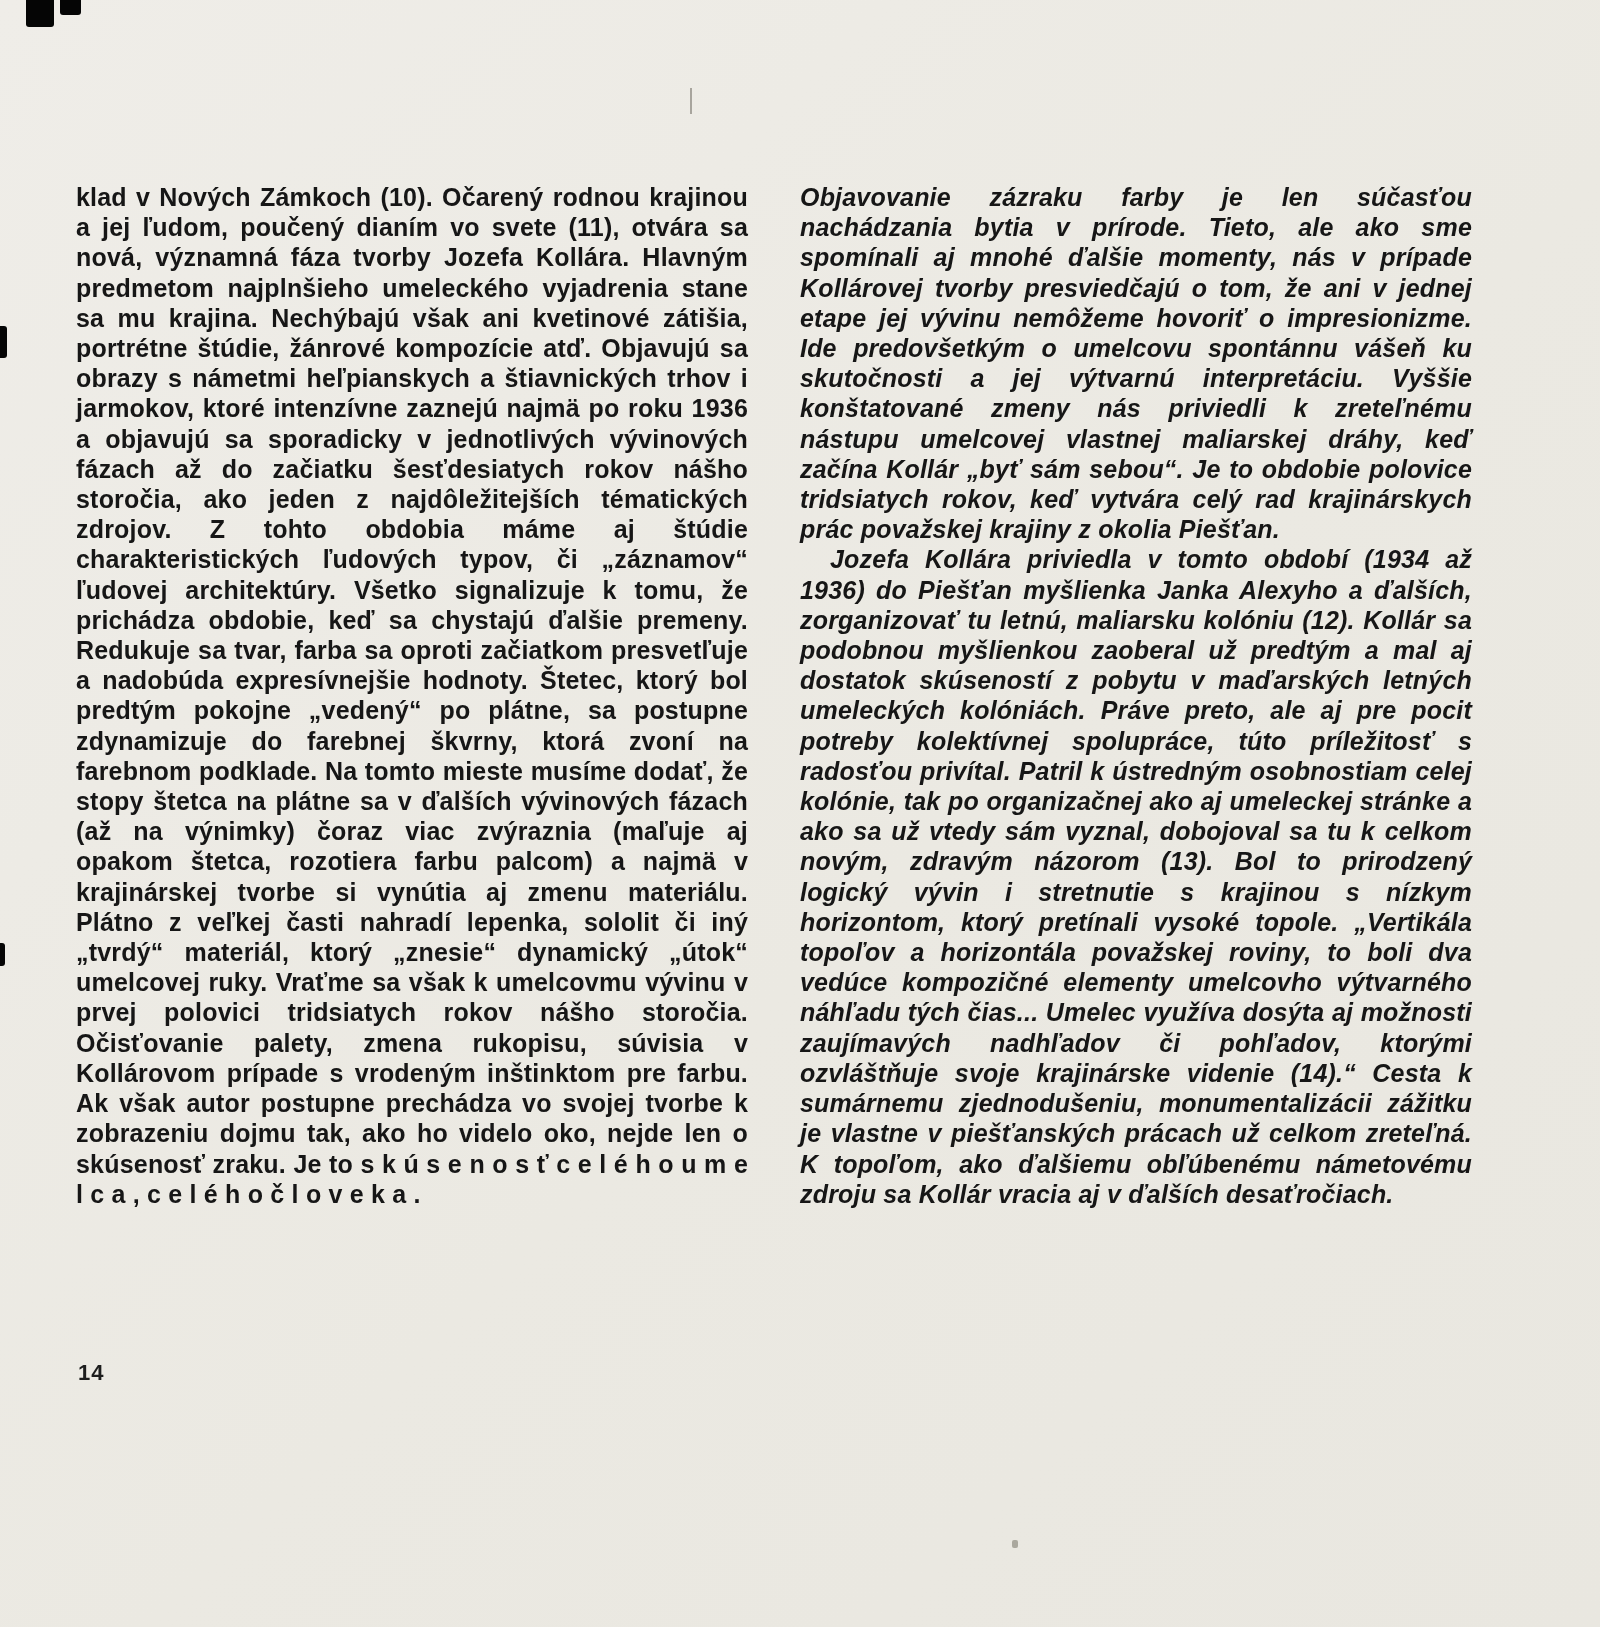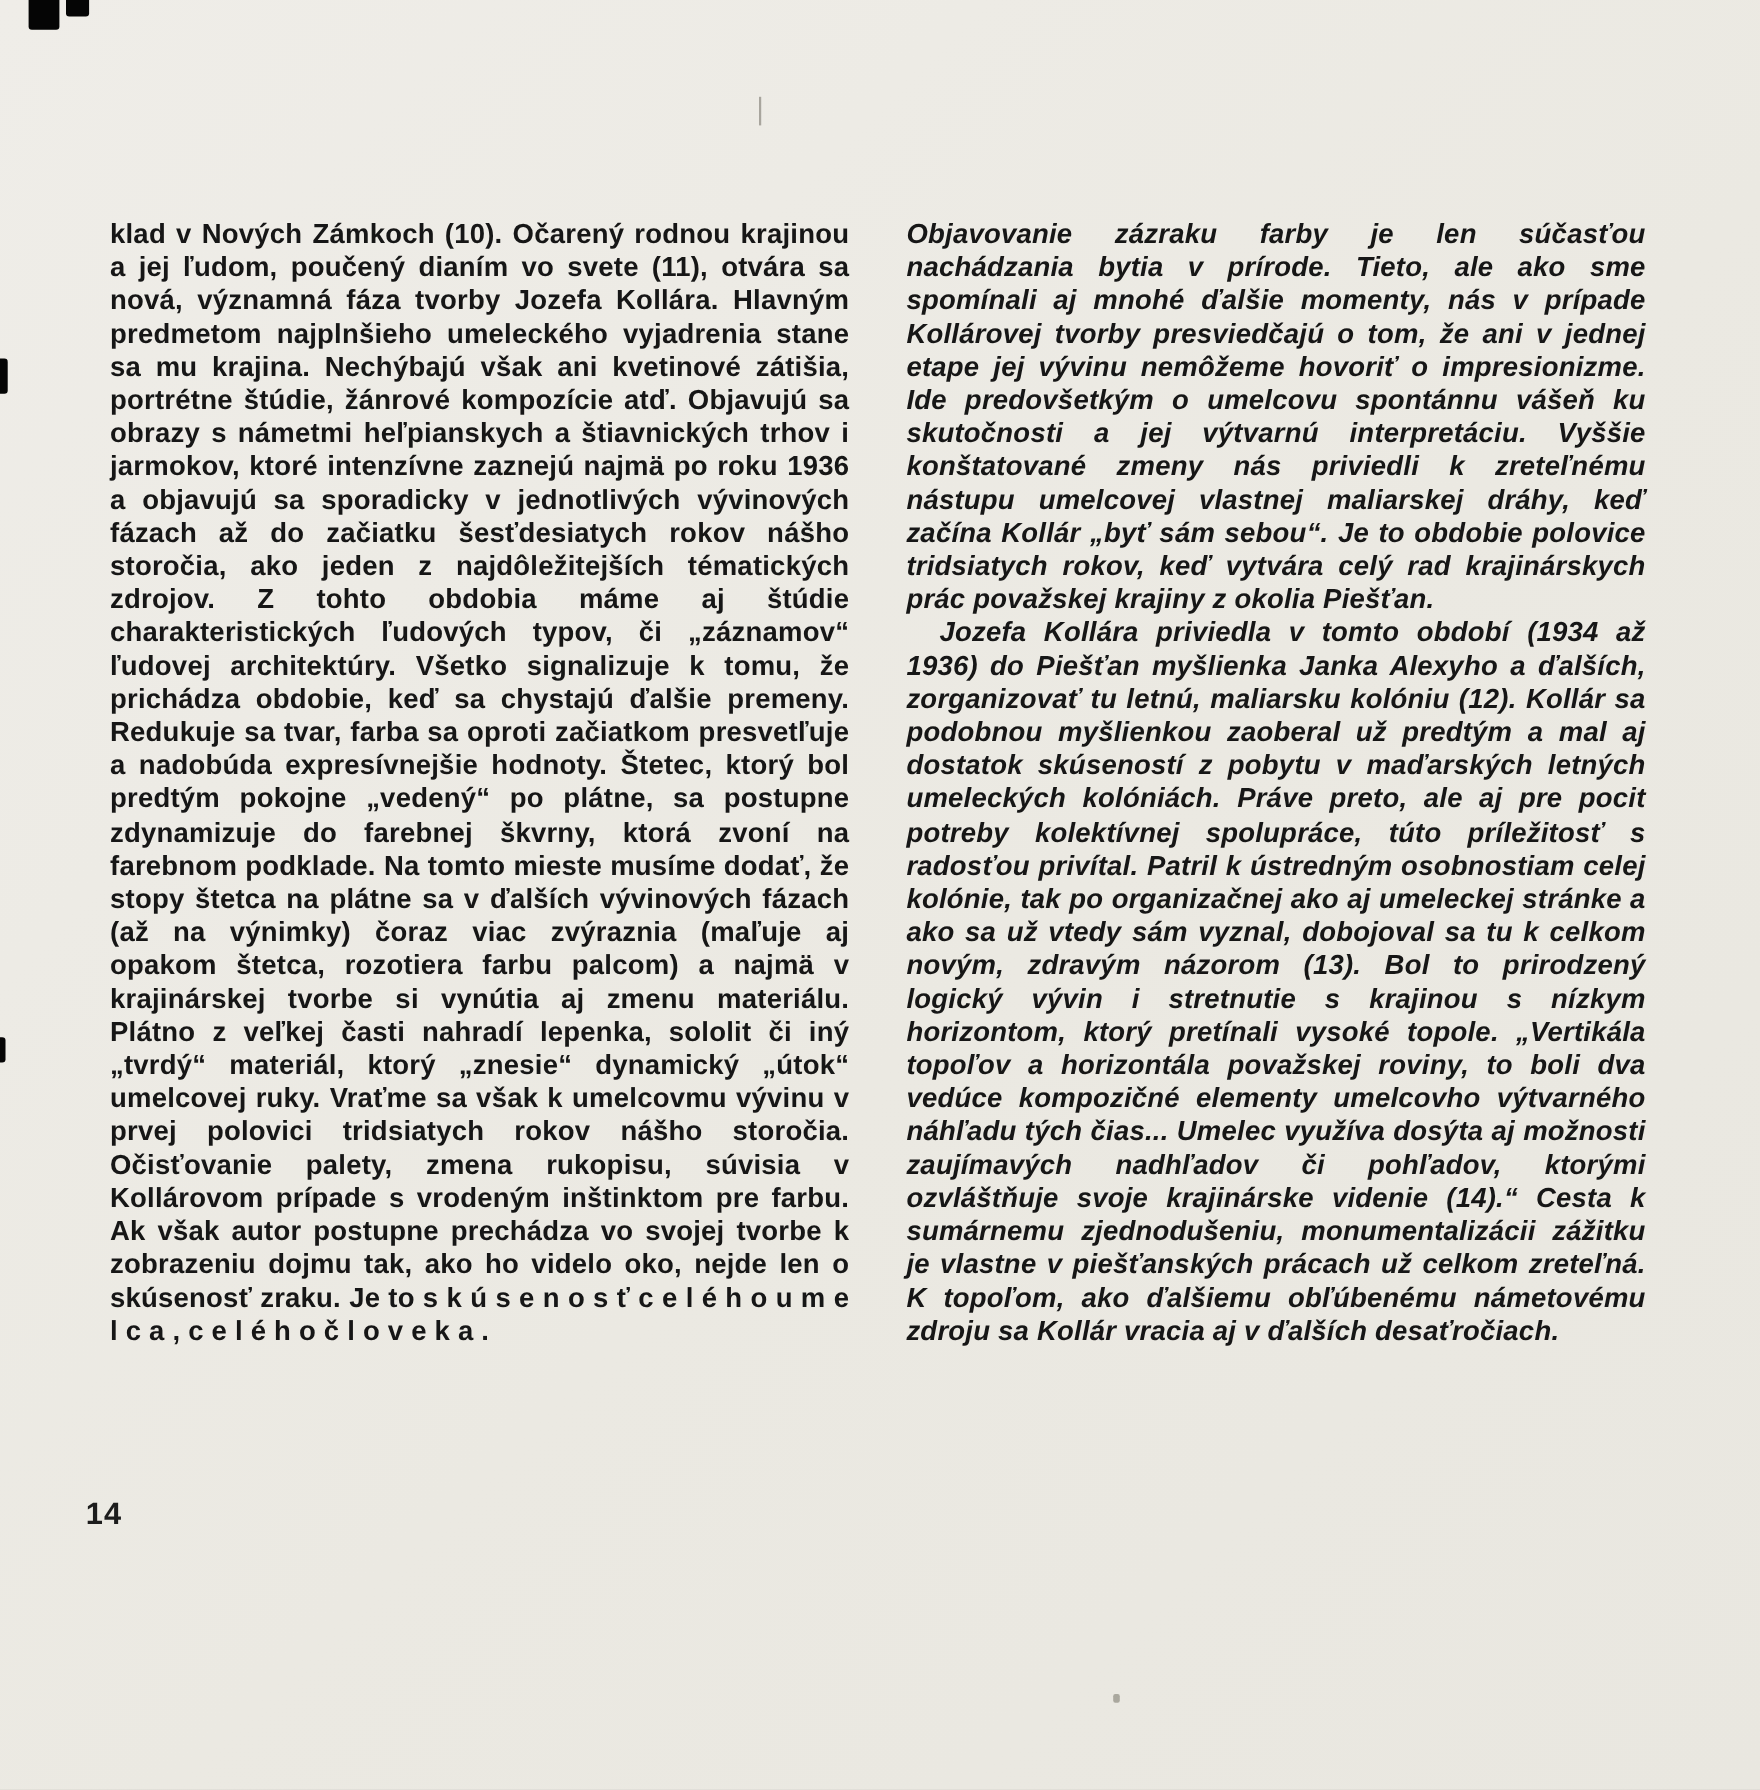--- a/index.html
+++ b/index.html
@@ -13,44 +13,43 @@
     width: 1600px;
     height: 1627px;
     margin: 0 auto;
     background: #edebe5;
     background: linear-gradient(135deg, #efede8 0%, #ebe9e2 55%, #e9e7e0 100%);
     overflow: hidden;
     font-family: "Liberation Sans", sans-serif;
   }
   .column {
     position: absolute;
-    top: 198px;
+    top: 182px;
     width: 672px;
     color: #161616;
     font-weight: bold;
     font-size: 25px;
     line-height: 30.2px;
     text-align: justify;
     letter-spacing: 0.2px;
-    margin-left: 24px;
   }
   .column-left  { left: 76px; }
   .column-right { left: 800px; font-style: italic; }
   .para {
     margin: 0;
     padding: 0;
   }
   .para + .para {
     text-indent: 30px;
   }
   .page-number {
     position: absolute;
     left: 78px;
     top: 1360px;
-    font-size: 28px;
+    font-size: 22px;
     font-weight: bold;
     color: #1d1d1d;
     letter-spacing: 1px;
     text-align: center;
   }
   
   .artifact {
     position: absolute;
     background: #050505;
   }

